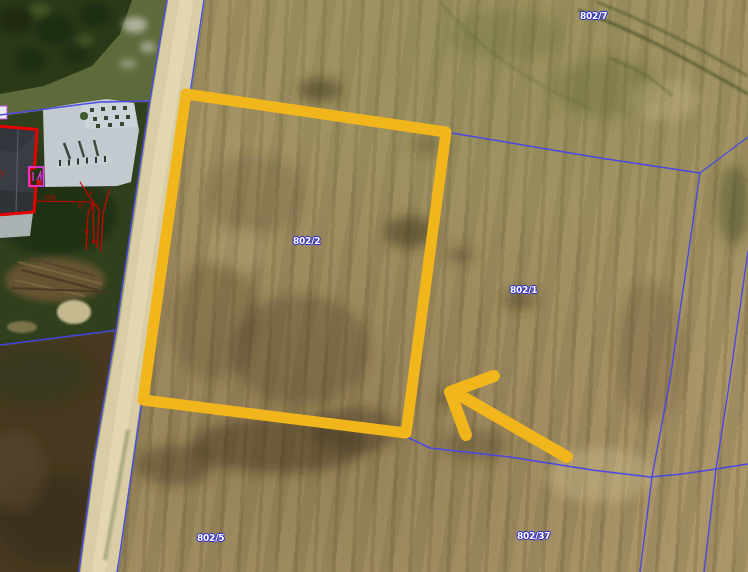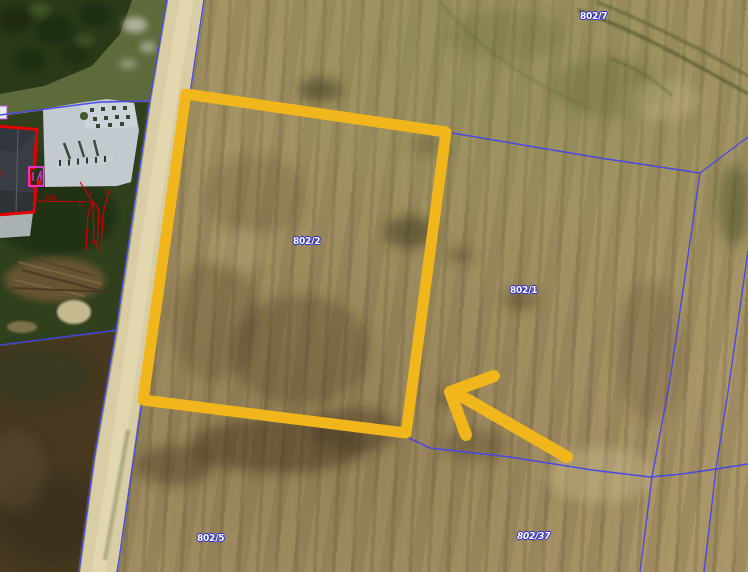--- a/index.html
+++ b/index.html
@@ -204,14 +204,14 @@
   <g fill="none" stroke="#F2B61D" stroke-width="12" stroke-linecap="round" stroke-linejoin="round">
     <path d="M567,457 L456,393"></path>
     <path d="M494,376 L450,392 L466,435"></path>
   </g>
 </svg>
 
 <div class="plabel" style="left:580px;top:11px;">802/7</div>
 <div class="plabel" style="left:293px;top:236px;text-align:right;">802/2</div>
 <div class="plabel" style="left:510px;top:285px;">802/1</div>
 <div class="plabel" style="left:197px;top:533px;">802/5</div>
-<div class="plabel" style="left:517px;top:531px;font-style:italic;">802/37</div>
+<div class="plabel" style="left:517px;top:531px;">802/37</div>
 </div>
 
 </body></html>

